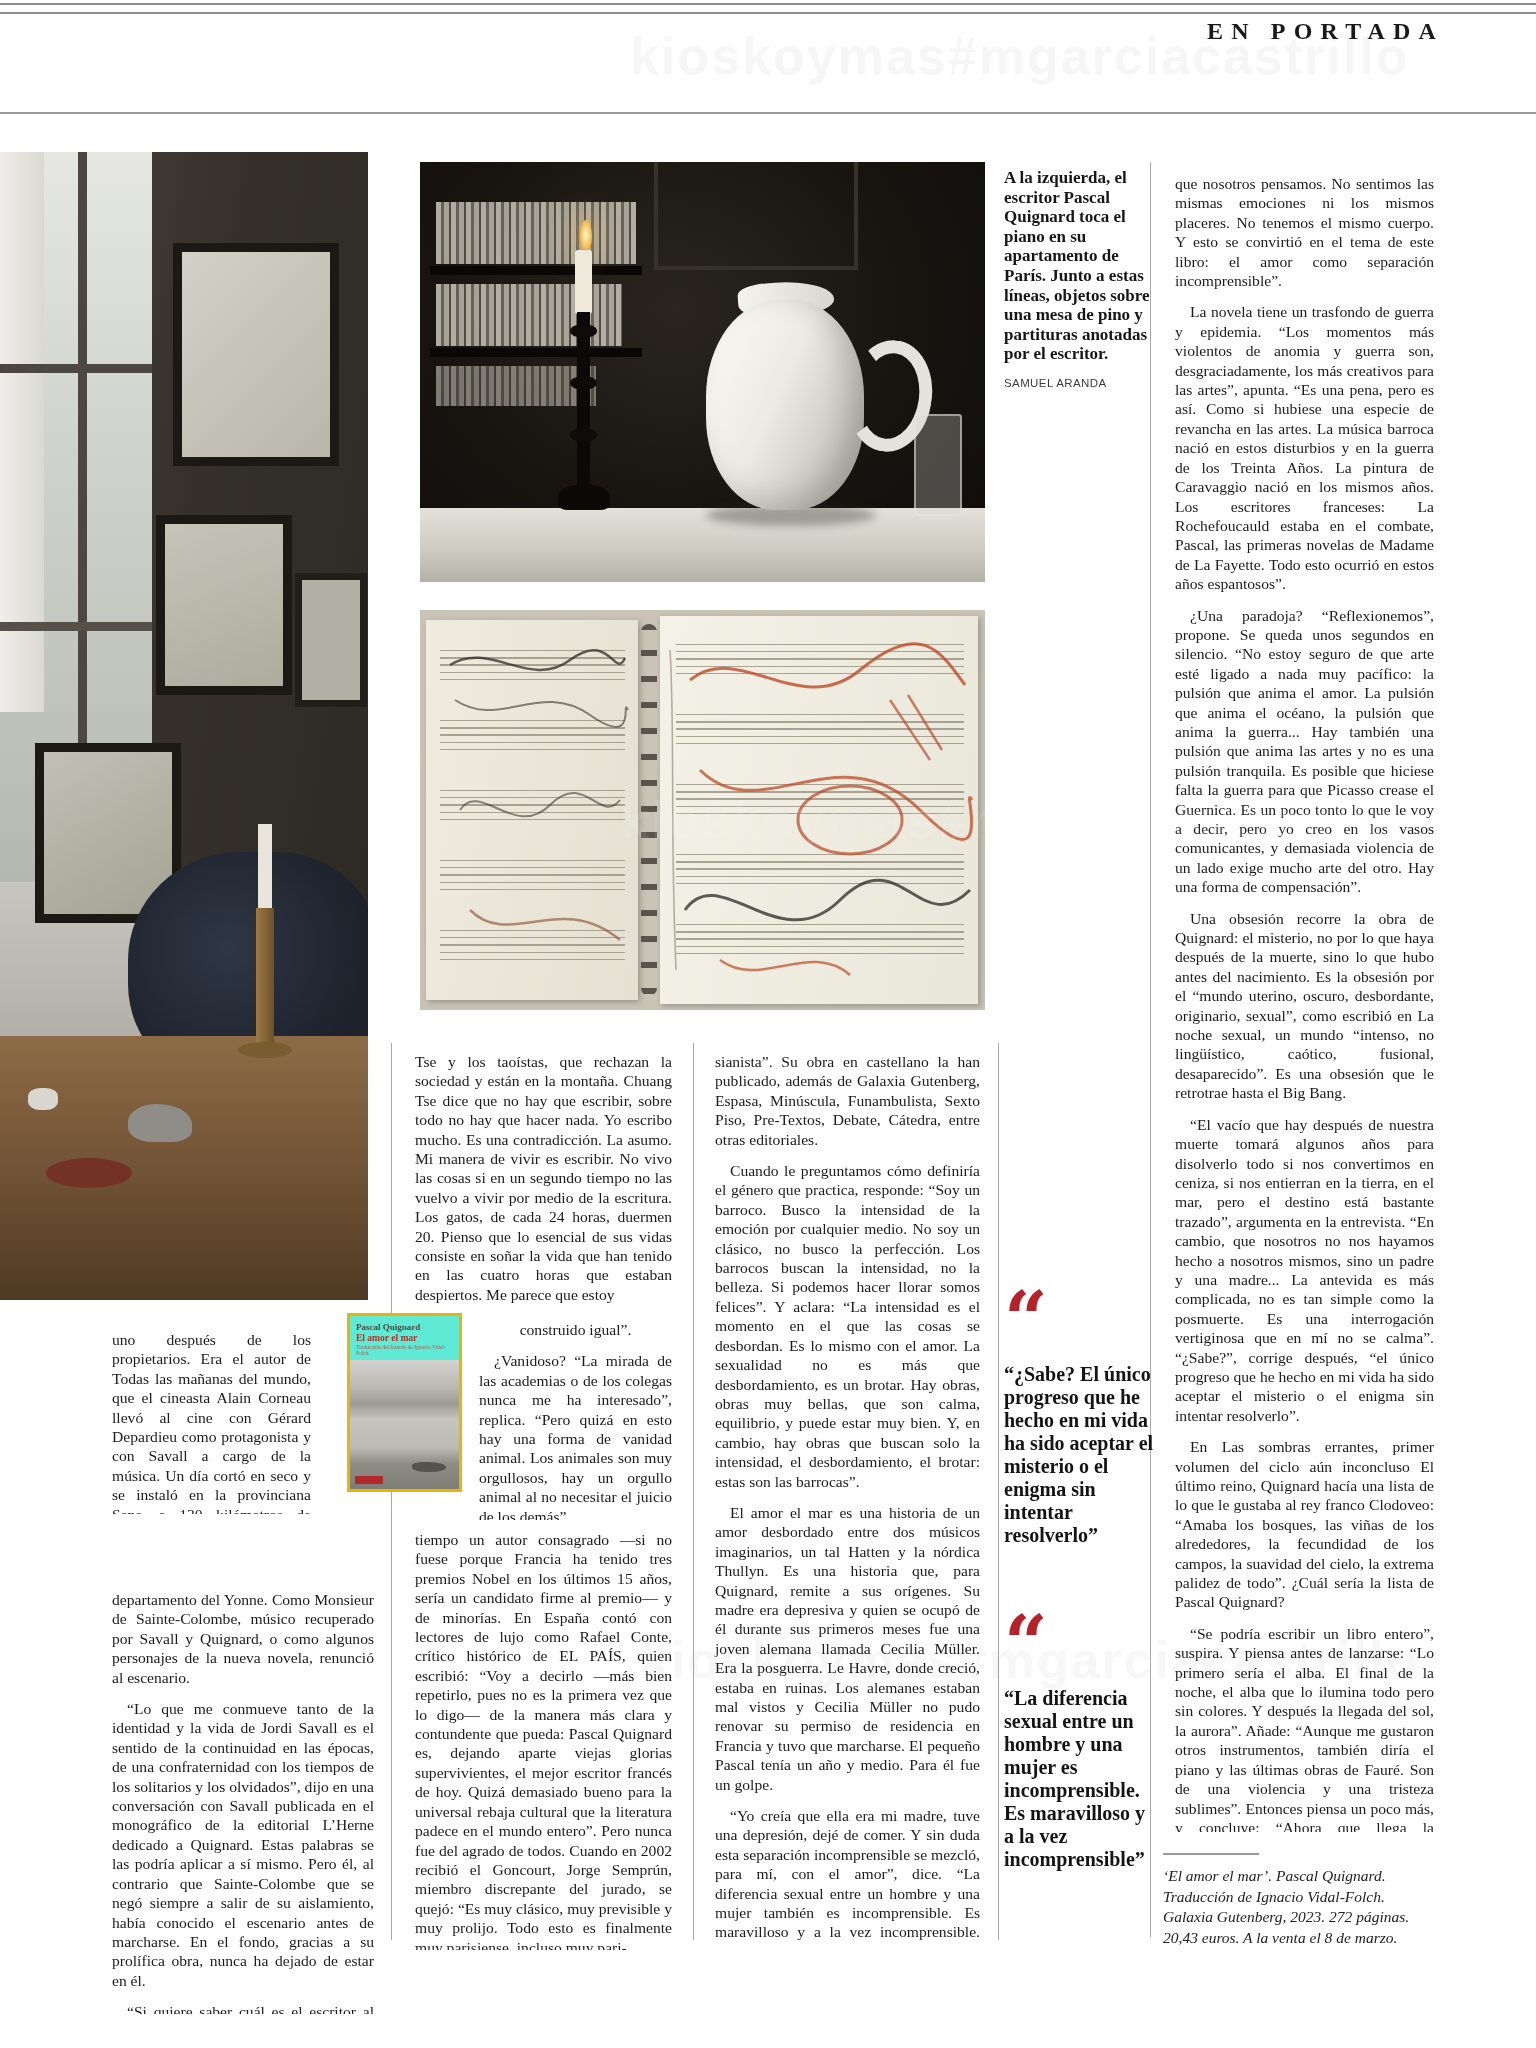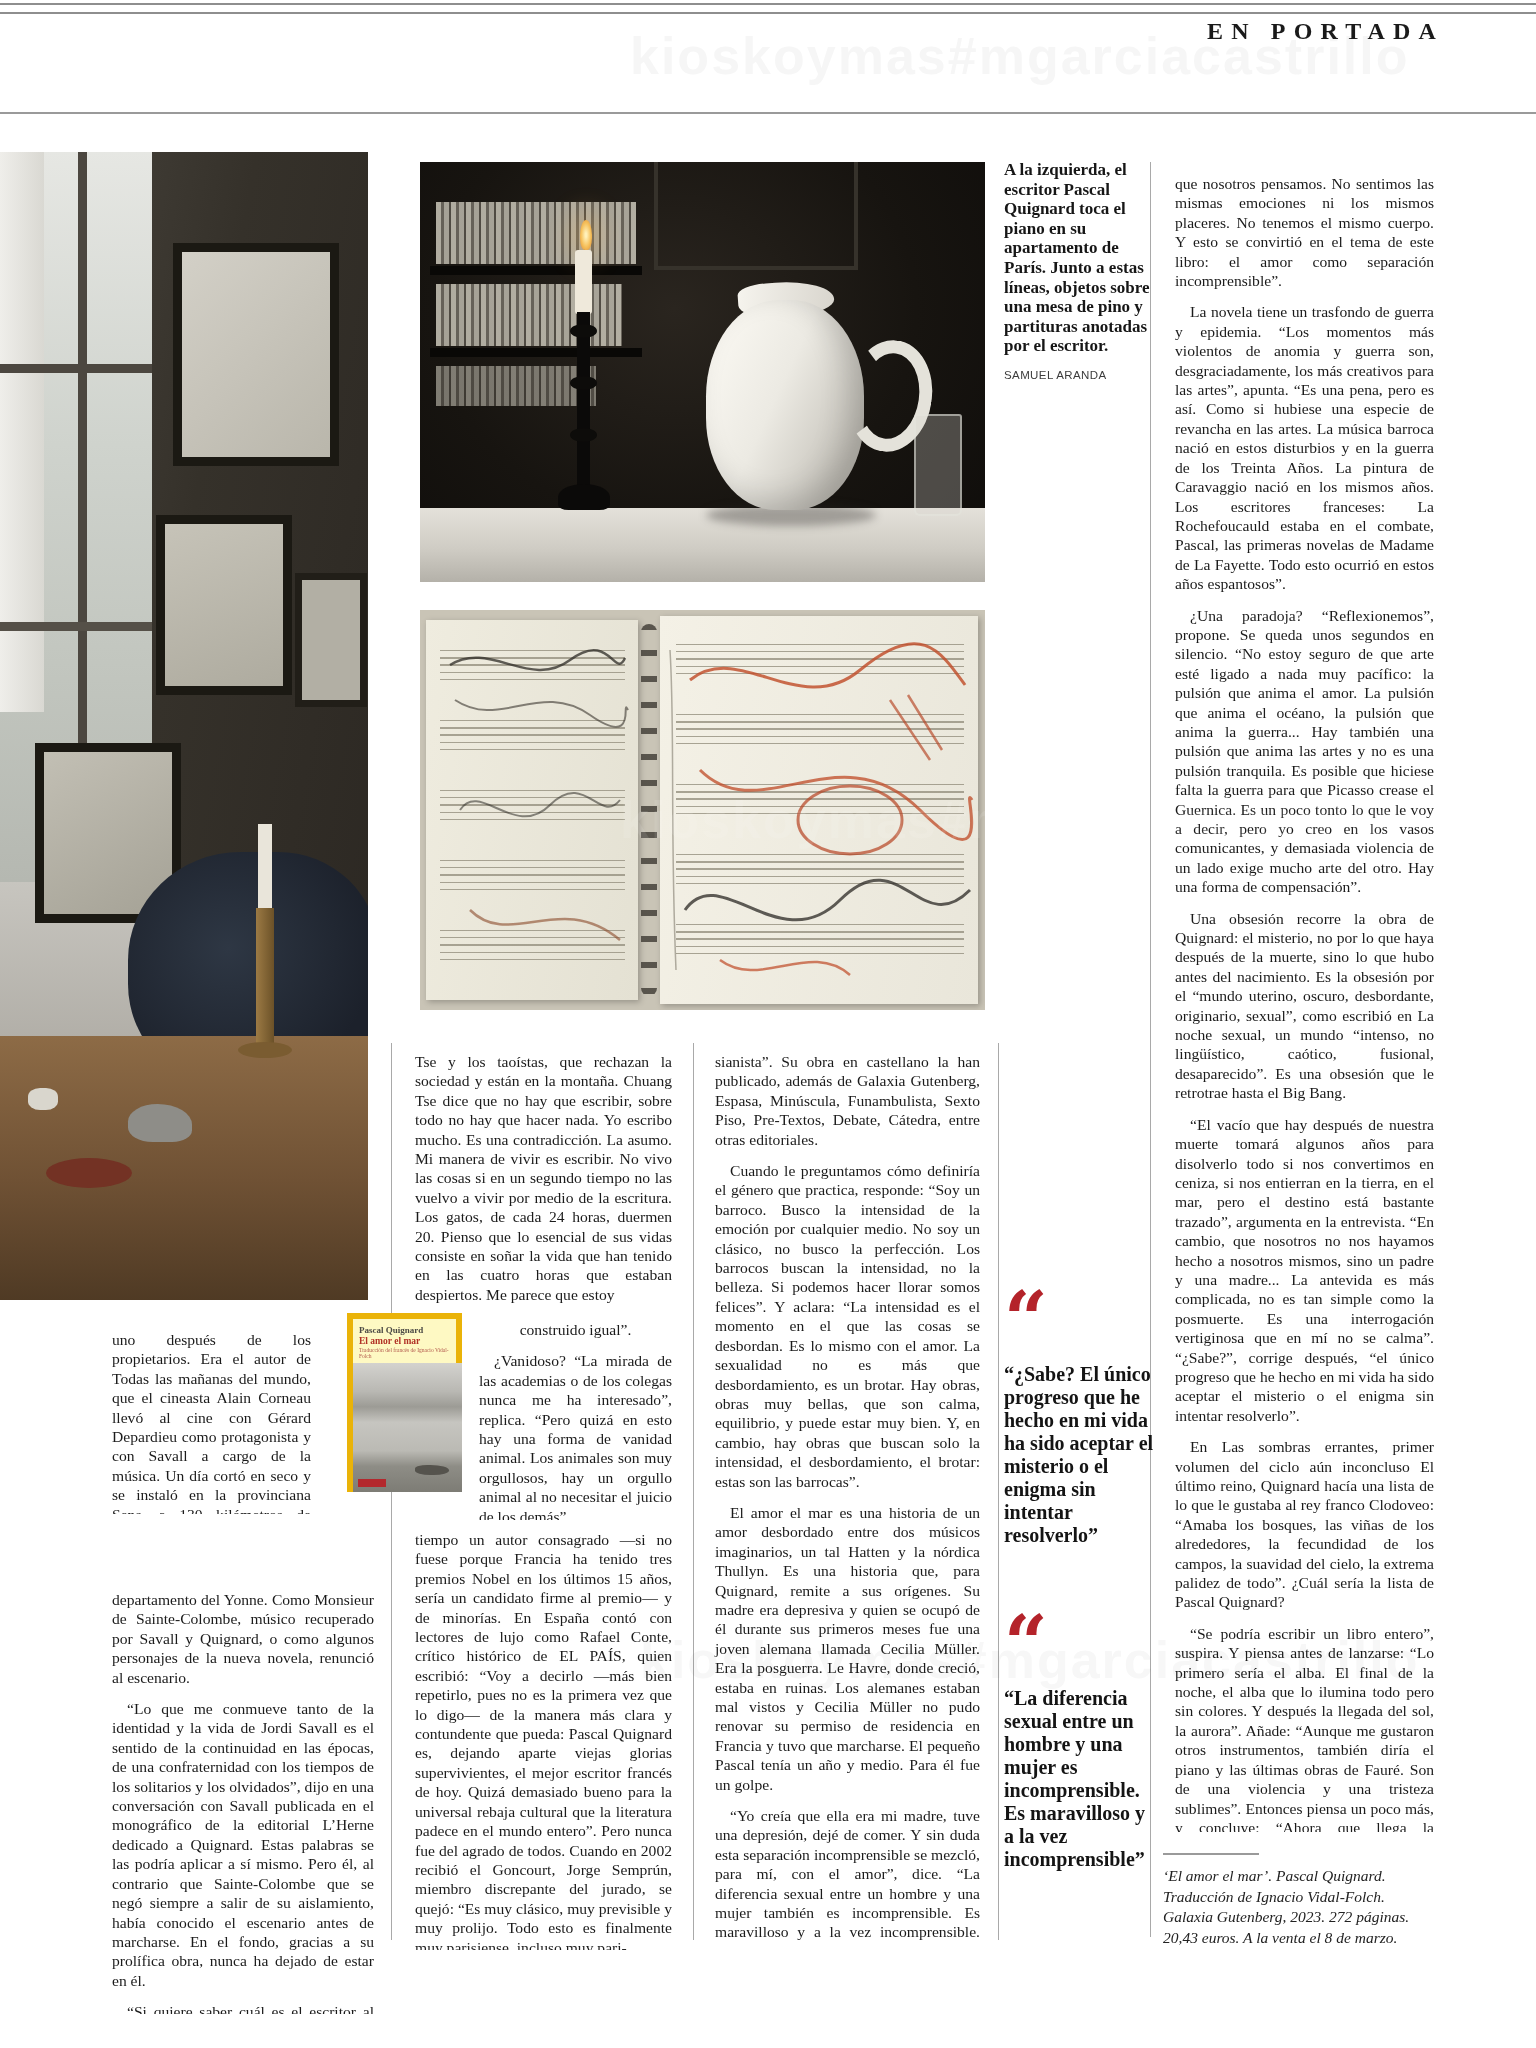--- a/index.html
+++ b/index.html
@@ -70,21 +70,21 @@
 
   .photo3{left:420px;top:610px;width:565px;height:400px;background:#c9c4b6;}
   .p3-pageL{position:absolute;left:6px;top:10px;width:212px;height:380px;background:linear-gradient(100deg,#efecdf,#e4e1d3);box-shadow:2px 2px 6px rgba(0,0,0,.25);}
   .p3-pageR{position:absolute;left:240px;top:6px;width:318px;height:388px;background:linear-gradient(100deg,#f4f1e6,#e9e6da);box-shadow:2px 2px 6px rgba(0,0,0,.25);}
   .p3-rings{position:absolute;left:221px;top:14px;width:16px;height:372px;
     background:repeating-linear-gradient(180deg,#45413a 0 6px,rgba(0,0,0,0) 6px 26px);border-radius:8px;opacity:.85;}
   .stave{position:absolute;height:30px;background:repeating-linear-gradient(180deg,#95907f 0 1.3px,rgba(0,0,0,0) 1.3px 7.2px);opacity:.8;}
   .p3-svg{position:absolute;left:0;top:0;width:565px;height:400px;}
 
   
-  .caption{position:absolute;left:1004px;top:160px;width:148px;}
+  .caption{position:absolute;left:1004px;top:168px;width:148px;}
   .cap-text{margin:0;font-size:17px;line-height:19.6px;font-weight:bold;color:#161616;}
   .cap-credit{margin:13px 0 0 0;font-family:"Liberation Sans",sans-serif;font-size:11.5px;letter-spacing:.4px;color:#3c3c3c;}
 
   
   .txt{position:absolute;overflow:hidden;text-align:justify;font-size:15.6px;line-height:19.4px;color:#1b1b1b;}
   .txt p{margin:12px;text-indent:15px;}
   .txt p.noind{text-indent:0;}
   .txt p.cent{text-align:center;}
   .col1a{left:100px;top:1318px;width:223px;height:196px;}
   .col1b{left:100px;top:1578px;width:286px;height:436px;}
@@ -96,21 +96,21 @@
 
   
   .vrule{position:absolute;width:1px;background:#a9a9a9;}
   .vr1{left:391px;top:1043px;height:897px;}
   .vr2{left:693px;top:1043px;height:897px;}
   .vr3{left:998px;top:1043px;height:897px;}
   .vr4{left:1150px;top:162px;height:1775px;}
 
   
   .cover{position:absolute;left:347px;top:1313px;width:115px;height:179px;box-sizing:border-box;
-    border:6px solid #eab308;background:#fef9c3;z-index:5;}
+    border:3px solid #eab308;background:#5eead4;z-index:5;}
   .cover-author{margin:6px 6px 0 6px;font-family:"Liberation Serif",serif;font-size:9px;font-weight:bold;color:#4c4a45;}
   .cover-title{margin:1px 6px 0 6px;font-size:9.5px;font-weight:bold;color:#b13227;}
   .cover-sub{margin:1px 6px 0 6px;font-size:5.5px;color:#b2574b;}
   .cover-photo{position:absolute;left:0;top:44px;width:109px;height:129px;
     background:linear-gradient(180deg,#d3d2ce 0%,#b9b8b3 22%,#9c9b95 34%,#c6c5c0 46%,#bbbab4 68%,#8e8d86 80%,#7d7c75 100%);}
   .cover-boat{position:absolute;left:62px;top:102px;width:34px;height:10px;border-radius:40% 60% 50% 50%;background:#55534d;}
   .cover-logo{position:absolute;left:5px;bottom:5px;width:28px;height:8px;background:#b3282d;}
 
   
   .pq{position:absolute;left:1004px;width:152px;}

